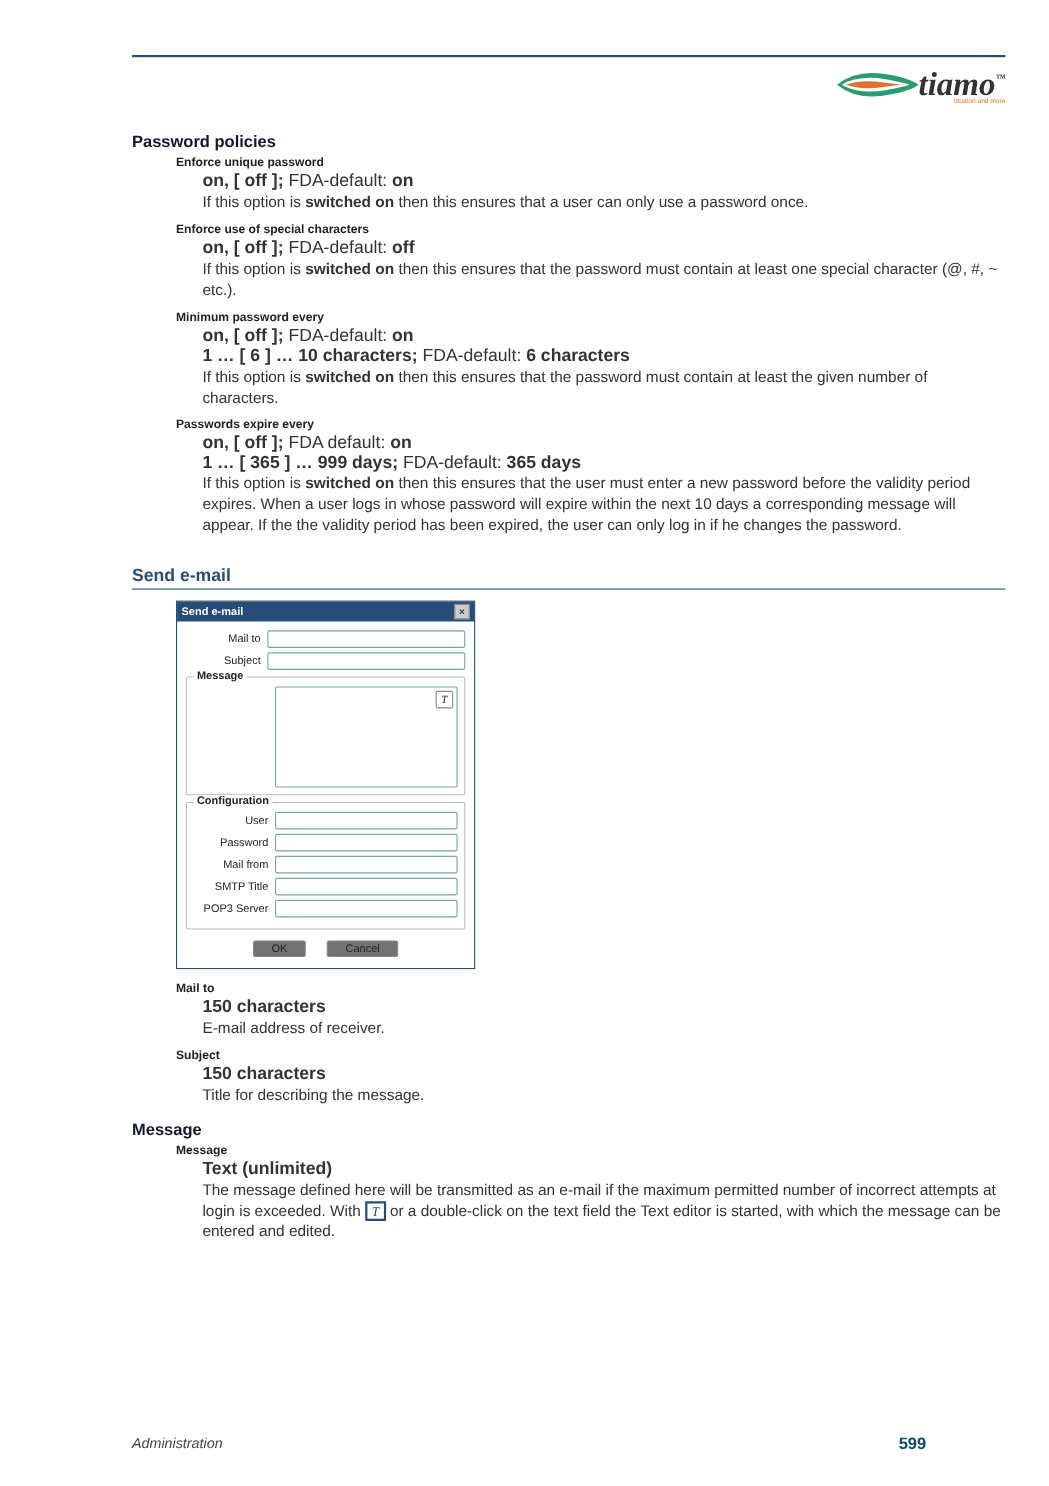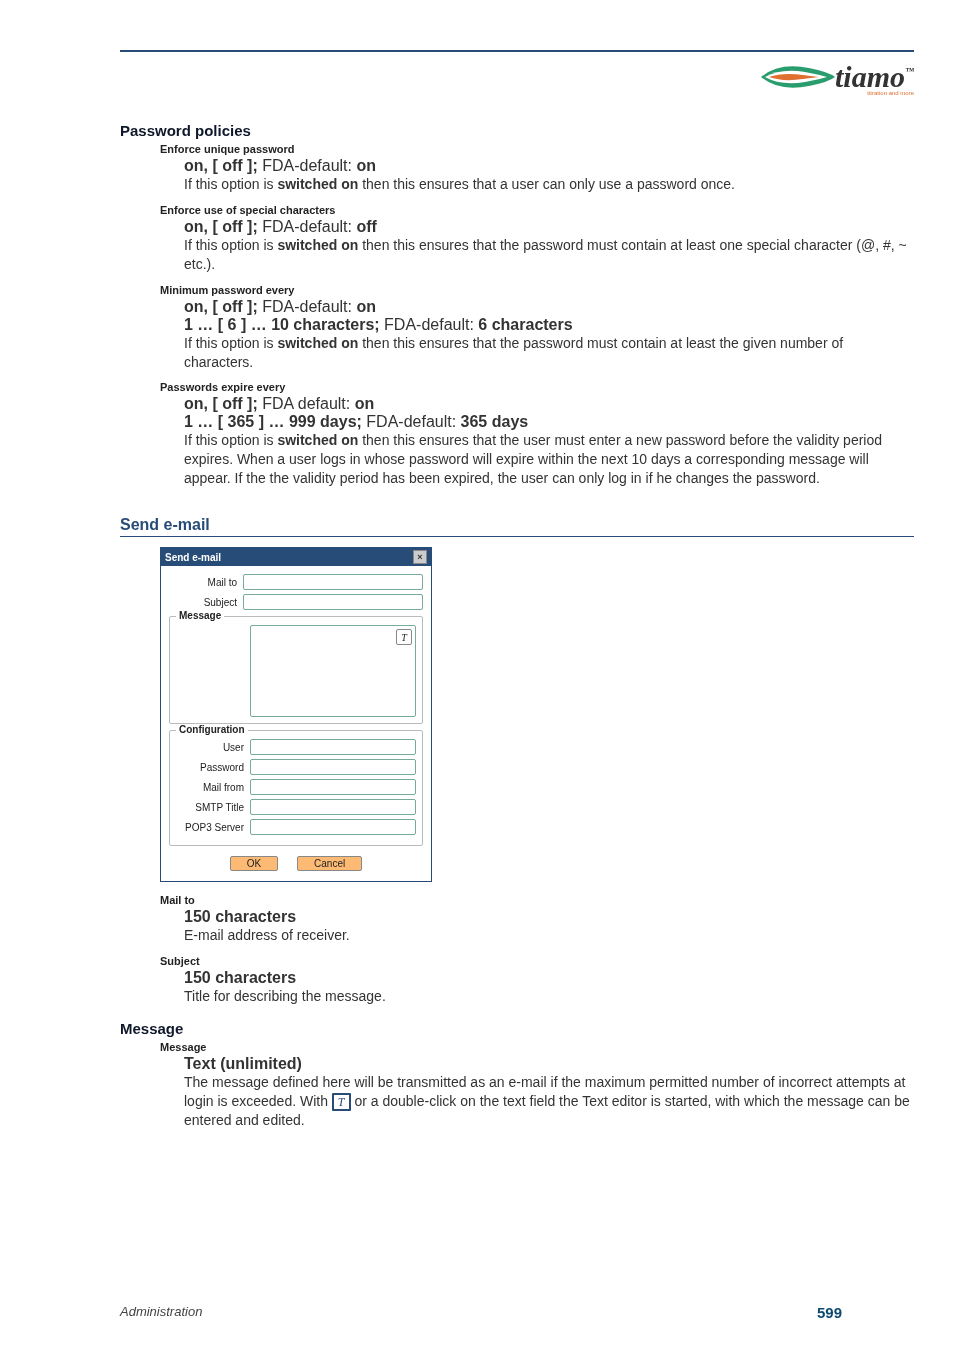--- a/index.html
+++ b/index.html
@@ -201,21 +201,21 @@
   text-align: center;
   padding: 4px 0 2px 0;
 }
 .dialog-btn {
   border: 1px solid #888;
   padding: 1px 16px;
   margin: 0 8px;
   font-size: 10px;
   border-radius: 2px;
   display: inline-block;
-  background: #fdba74;
+  background: #737373;
 }
 .footer {
   position: absolute;
   bottom: 30px;
   left: 120px;
   right: 112px;
   display: flex;
   justify-content: space-between;
   font-size: 13px;
 }

